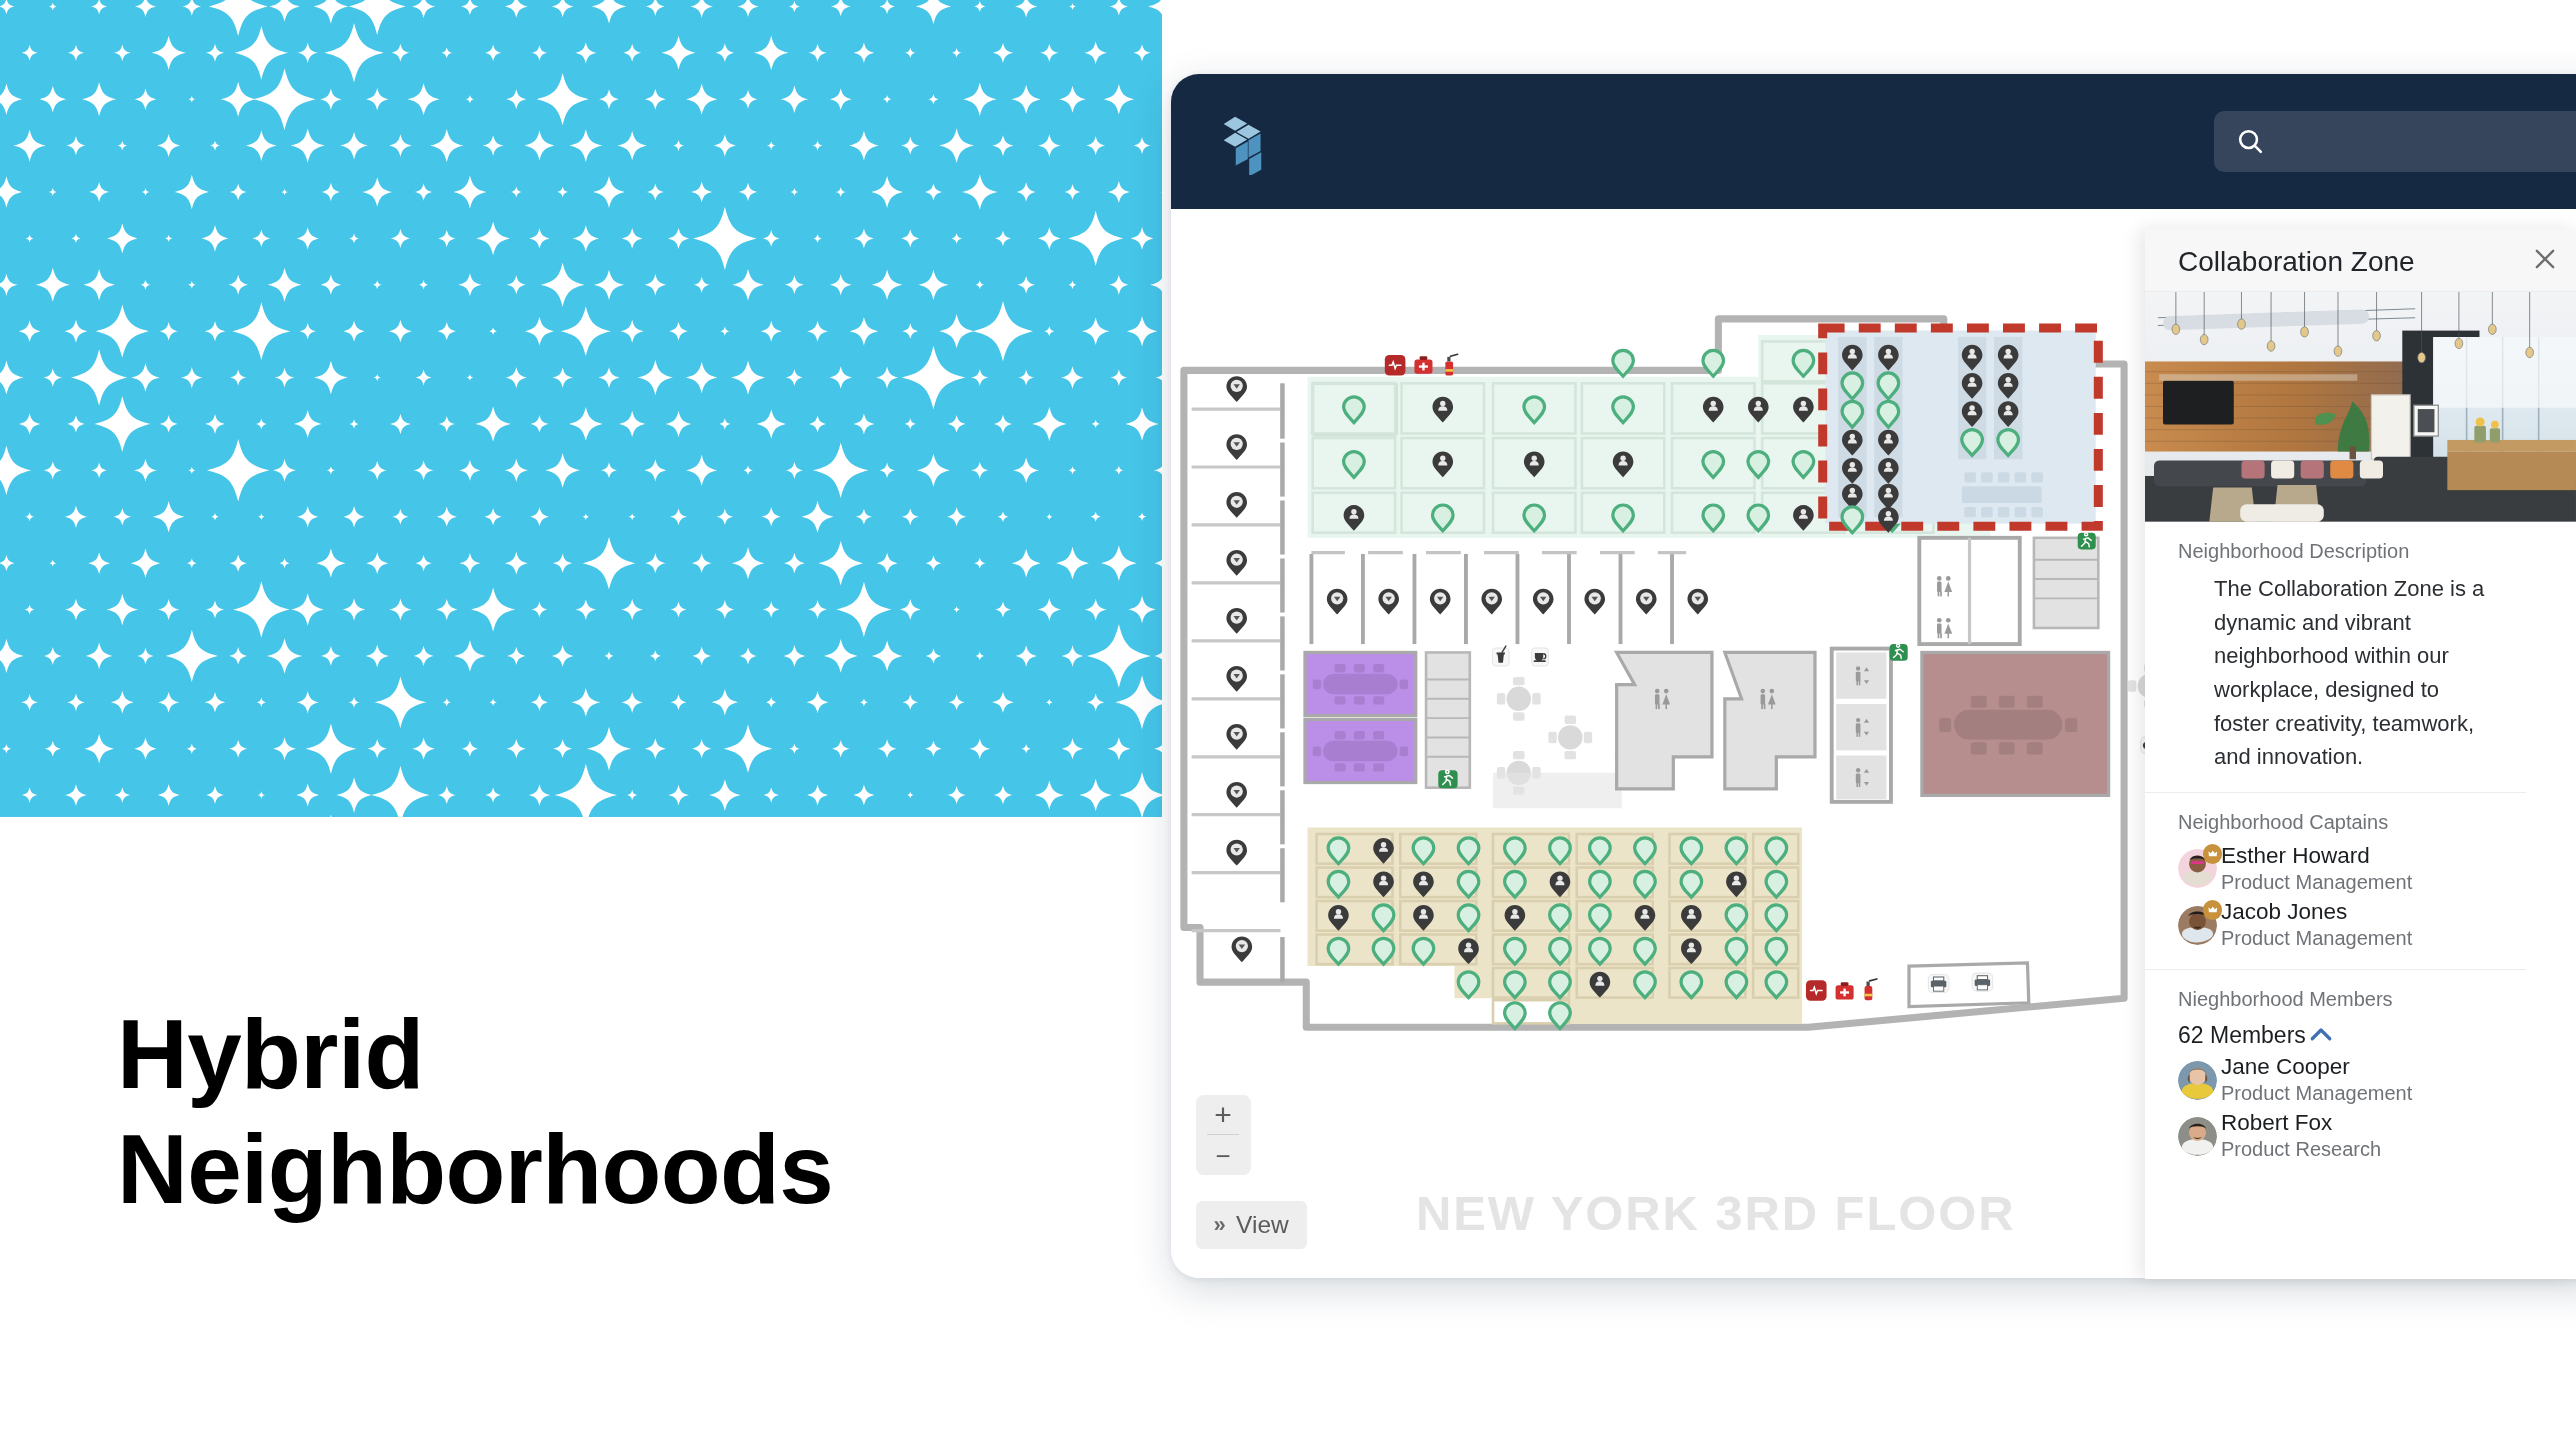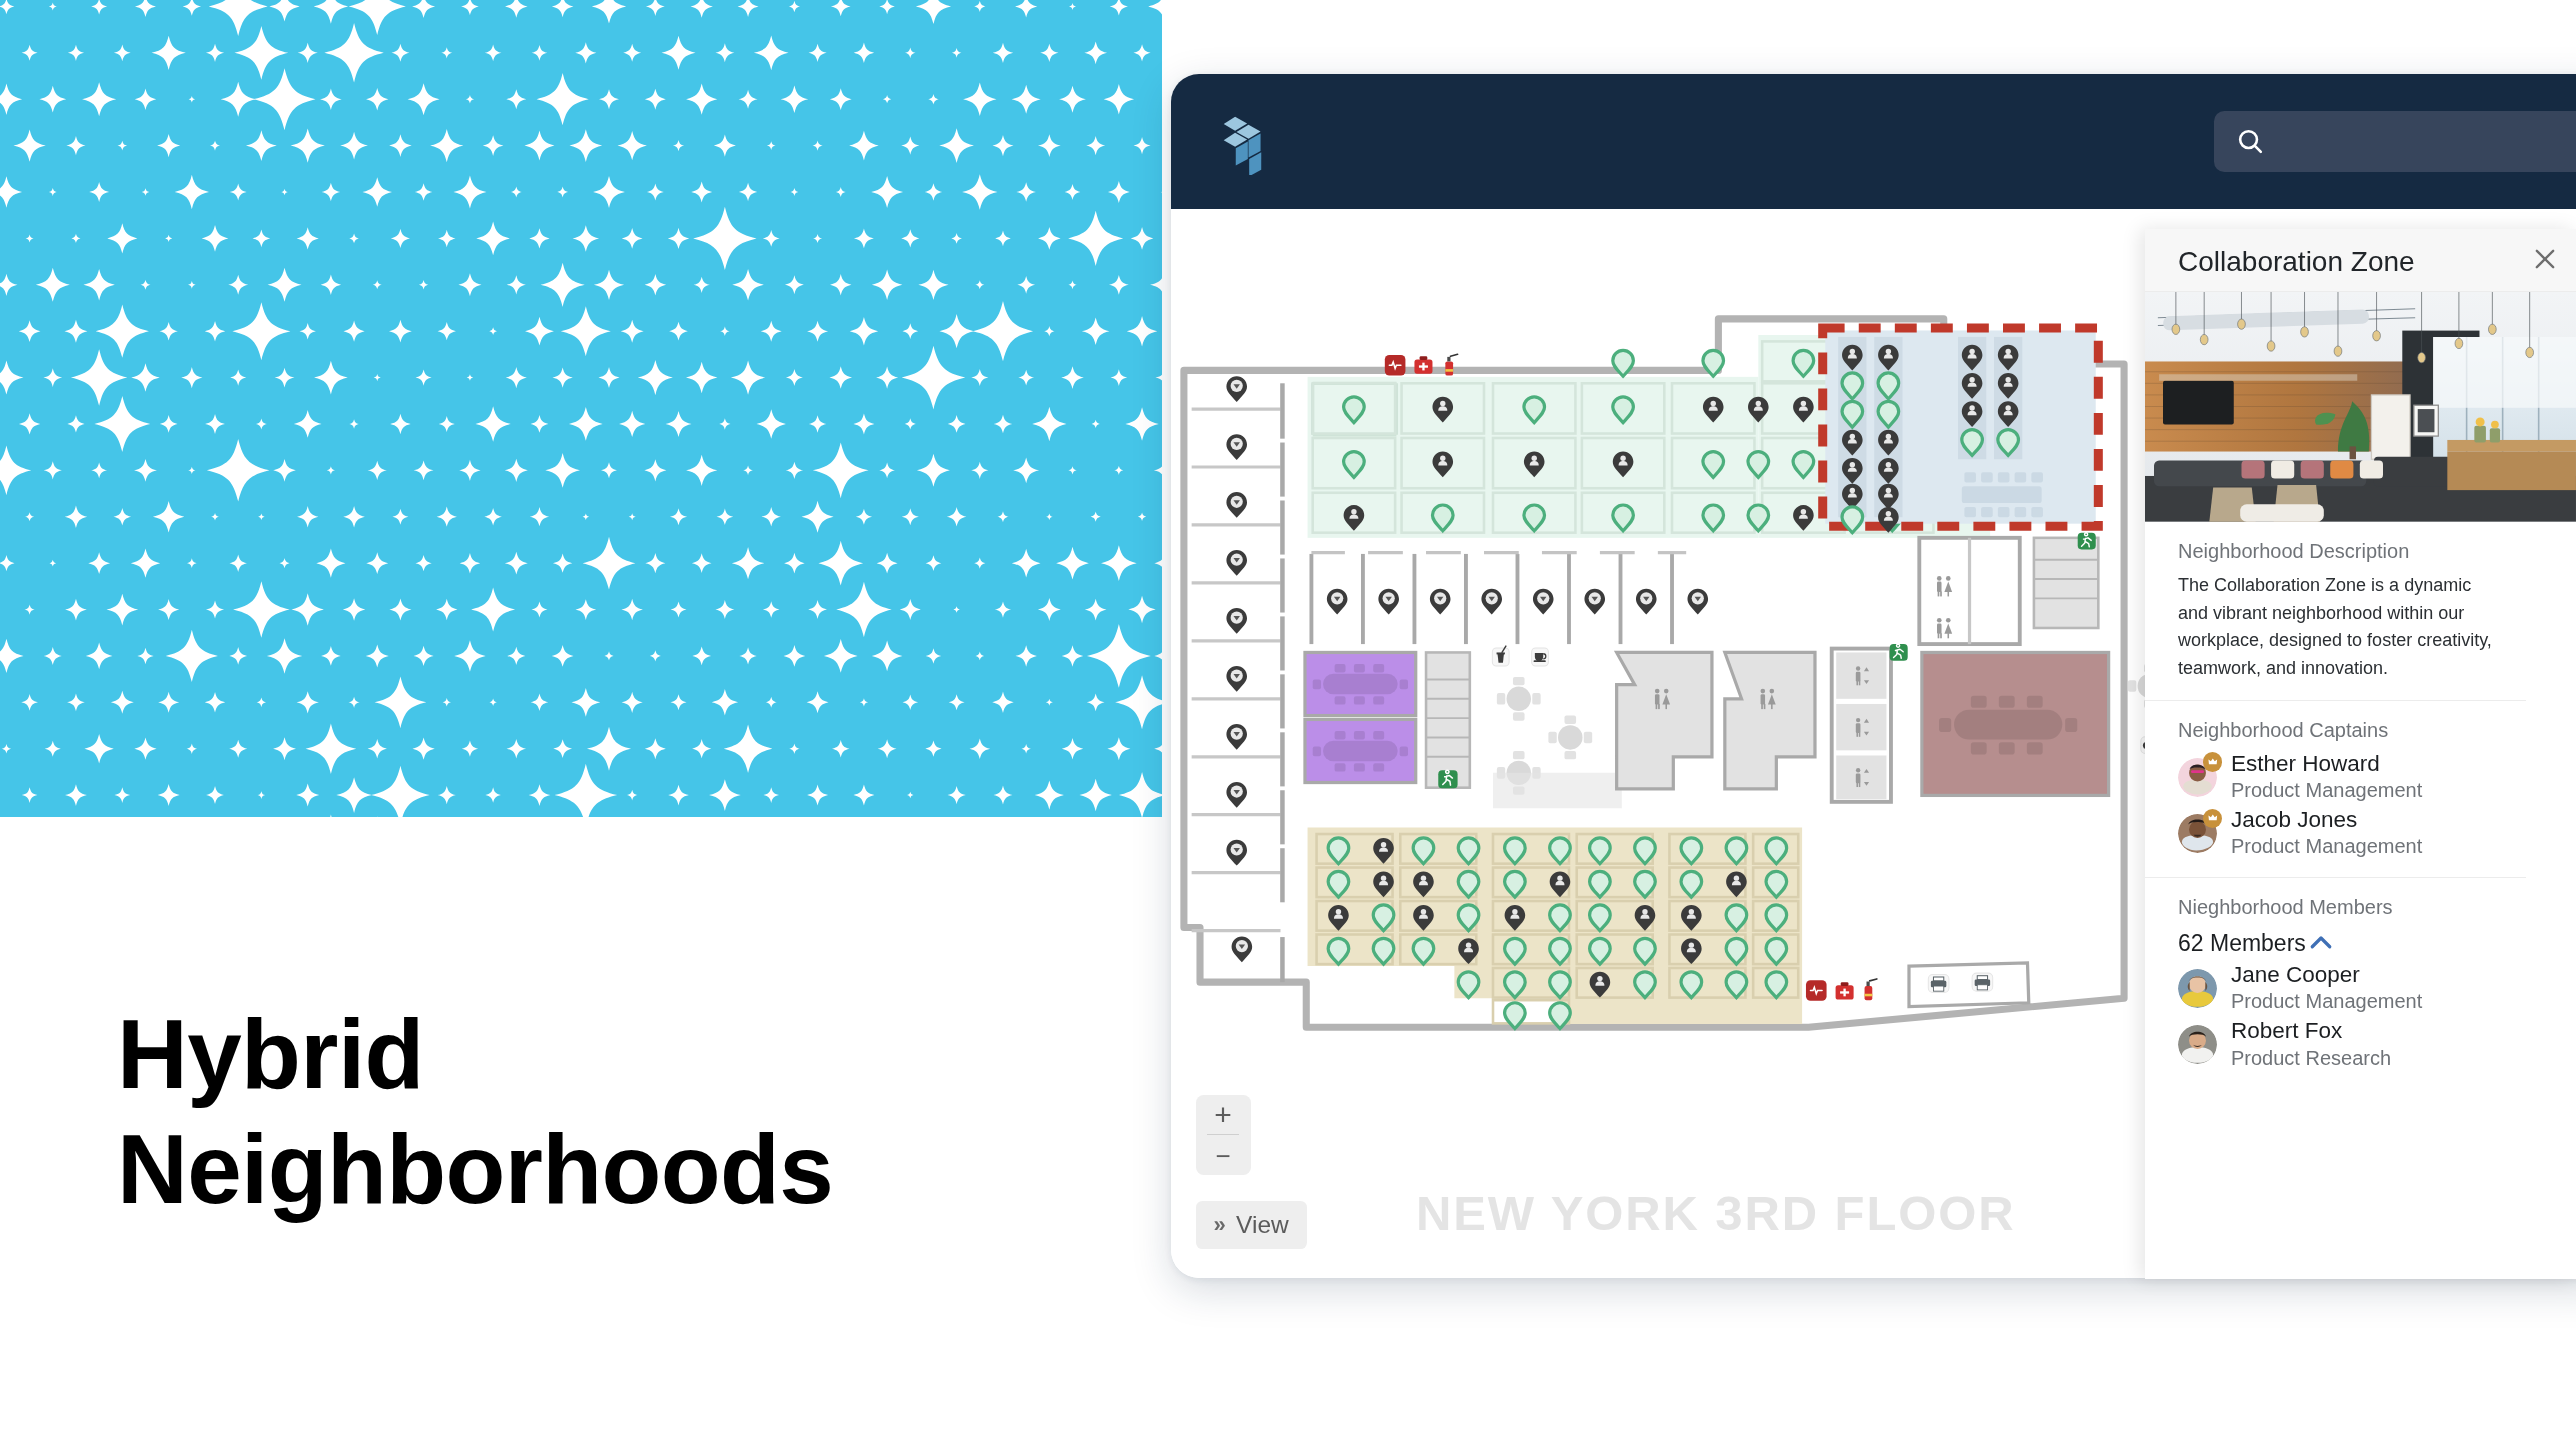--- a/index.html
+++ b/index.html
@@ -99,23 +99,23 @@
   #panelhead .pclose {
     position:absolute; right:13px; top:11.6px; width:36px; height:36px;
     display:flex; align-items:center; justify-content:center; cursor:pointer;
   }
   #panelphoto { position:absolute; left:0; top:63px; width:431px; height:230px; overflow:hidden; }
 
   #panelbody { position:absolute; left:0; top:293px; width:381px; height:757px; overflow:hidden; }
   .sec { padding:18px 33px 0 33px; }
   .sec.divider { border-top:0.6px solid #ececec; margin-top:18px; }
   .seclabel { font-size:20px; color:#6f7378; margin-bottom:9px; }
-  .secbody { font-size:18px; line-height:1.53; color:#2b2f33; }
-
-  .person { display:flex; align-items:center; gap:14px; margin-top:4px; }
+  .secbody { font-size:22px; line-height:1.53; color:#2b2f33;margin-left:36px; }
+
+  .person { display:flex; align-items:center; gap:4px; margin-top:4px; }
   .avatar {
     position:relative; width:39px; height:39px; border-radius:50%;
     flex:0 0 39px; overflow:visible;
   }
   .avatar .ph { width:39px; height:39px; border-radius:50%; display:block; }
   .crown {
     position:absolute; right:-5.2px; top:-5.2px; width:19.3px; height:19.3px;
     border-radius:50%; background:#c8913b; display:flex;
     align-items:center; justify-content:center;
   }

